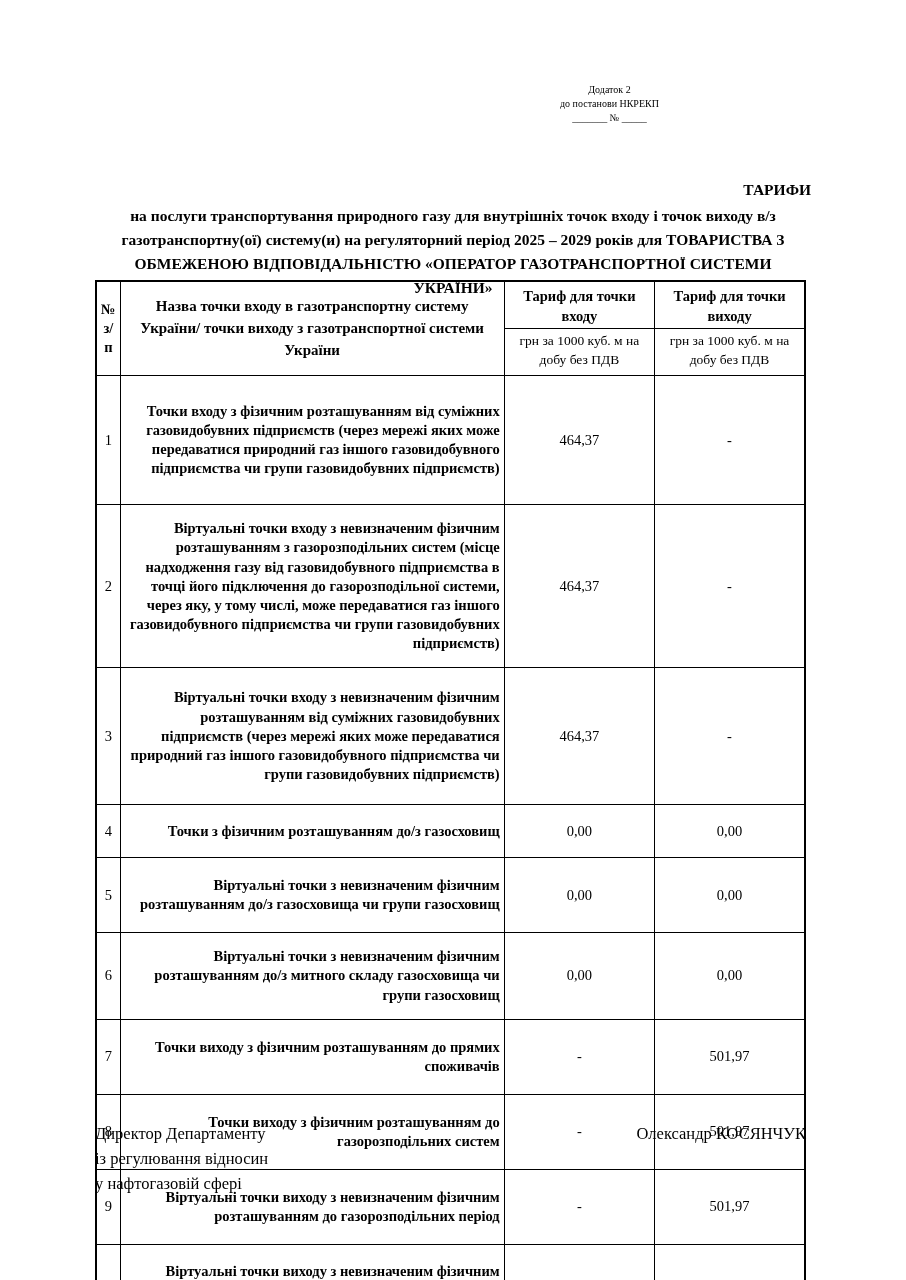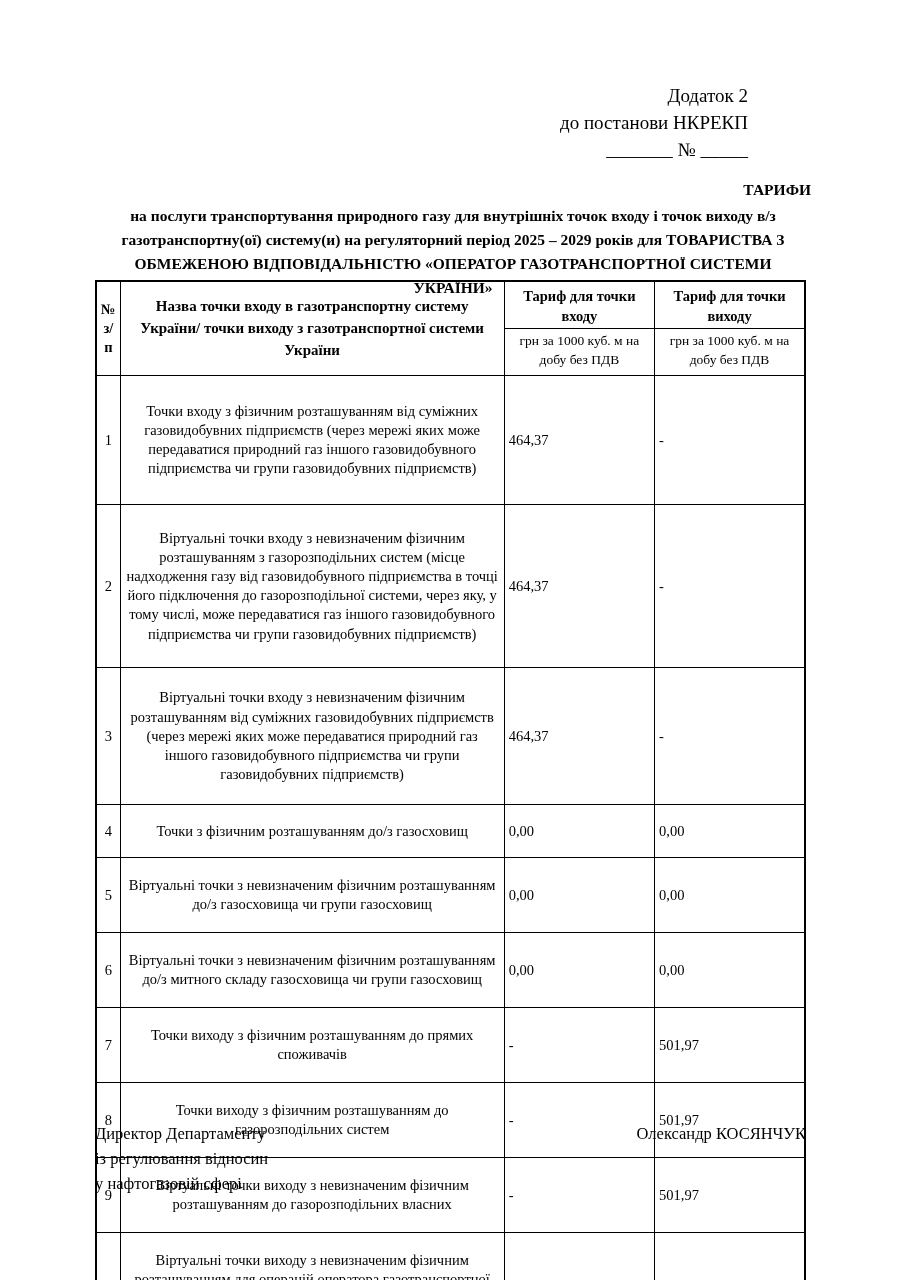--- a/index.html
+++ b/index.html
@@ -15,23 +15,23 @@
     font-family: "Liberation Serif", "DejaVu Serif", serif;
     color: #000000;
     overflow: hidden;
   }
 
   
   .appendix {
     position: absolute;
     left: 560px;
     top: 83px;
-    font-size: 19px;
+    font-size: 10px;
     line-height: 1.42;
-    text-align: right;
+    text-align: center;
   }
 
   
   .title-block {
     position: absolute;
     left: 95px;
     top: 178px;
     width: 716px;
     text-align: center;
     font-weight: bold;
@@ -83,25 +83,26 @@
   }
   .th-name {
     font-size: 15px;
     line-height: 1.45;
   }
   .cell-num {
     text-align: center;
     padding: 2px 1px;
   }
   .cell-name {
-    text-align: center;
+    text-align: right;
     padding: 4px 4px 4px 5px;
+    font-weight: bold;
   }
   .cell-val {
-    text-align: left;
+    text-align: center;
   }
   .row-tall-1 td { height: 100px; }
   .row-tall-2 td { height: 134px; }
   .row-tall-3 td { height: 108px; margin-left: 25px; }
   .row-short   td { height: 24px; }
   .row-med     td { height: 46px; }
   .row-tall-10 td { height: 103px; }
 
   
   .signature-row {
@@ -197,21 +198,21 @@
         <td class="cell-val">501,97</td>
       </tr>
       <tr class="row-med">
         <td class="cell-num">8</td>
         <td class="cell-name">Точки виходу з фізичним розташуванням до газорозподільних систем</td>
         <td class="cell-val">-</td>
         <td class="cell-val">501,97</td>
       </tr>
       <tr class="row-med">
         <td class="cell-num">9</td>
-        <td class="cell-name">Віртуальні точки виходу з невизначеним фізичним розташуванням до газорозподільних власних</td>
+        <td class="cell-name">Віртуальні точки виходу з невизначеним фізичним розташуванням до газорозподільних період</td>
         <td class="cell-val">-</td>
         <td class="cell-val">501,97</td>
       </tr>
       <tr class="row-tall-10">
         <td class="cell-num">12</td>
         <td class="cell-name">Віртуальні точки виходу з невизначеним фізичним розташуванням для операцій оператора газотранспортної системи, пов'язаних із закупівлею оператором газотранспортної системи природного газу для власних потреб та виробничо-технологічних витрат</td>
         <td class="cell-val">-</td>
         <td class="cell-val">0,00</td>
       </tr>
     </tbody>

